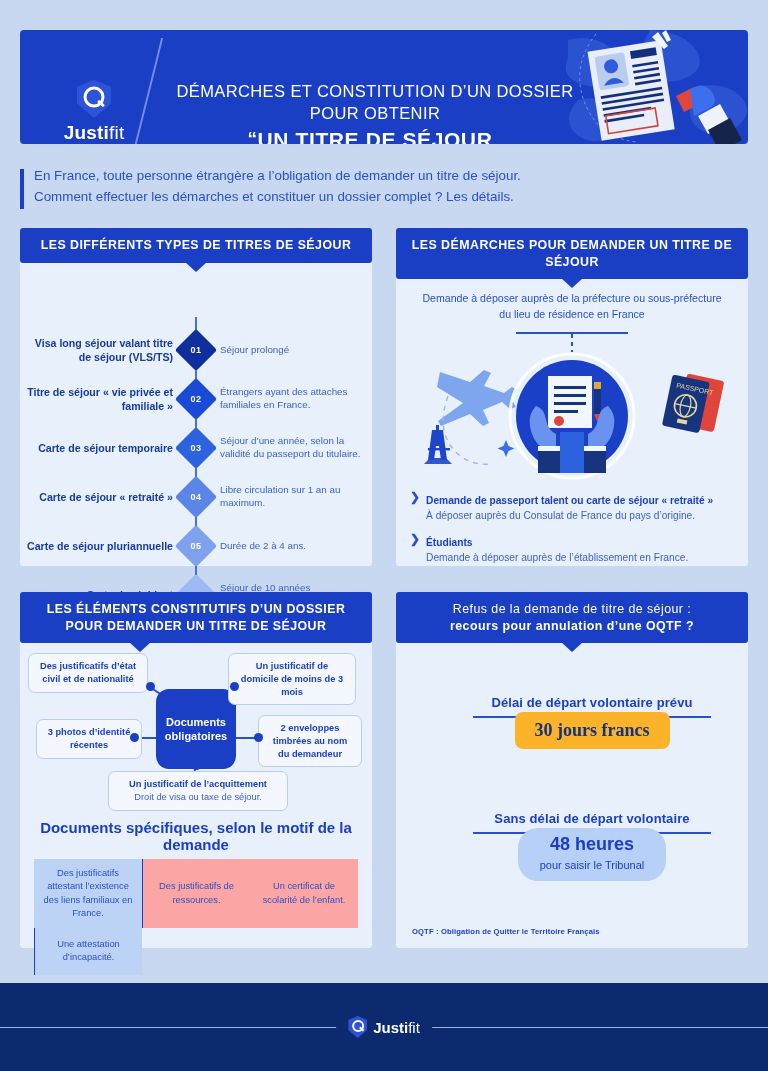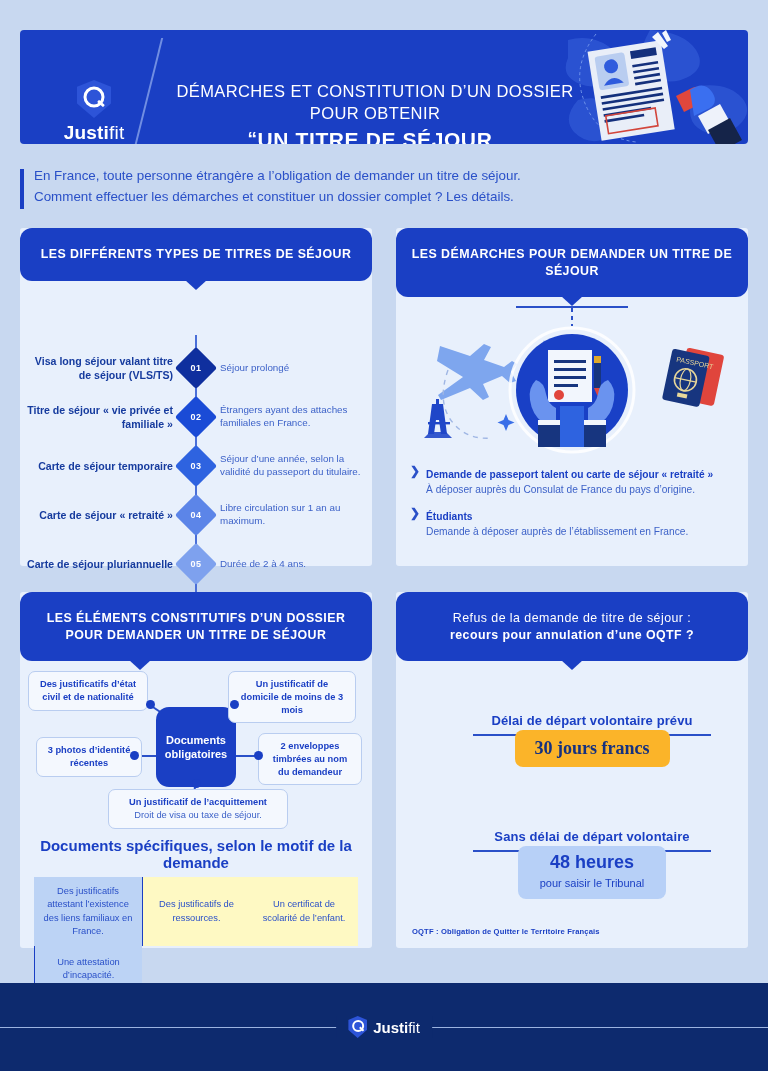--- a/index.html
+++ b/index.html
@@ -63,21 +63,21 @@
   }
   .intro-text {
     margin-left: 14px; color: #2a50c8; font-size: 13.4px; line-height: 1.55;
   }
 
   
   .panel { position: absolute; background: #e8f0fc; border-radius: 3px; }
   .panel-head {
     background: #1a3fc4; color: #fff; text-align: center;
     font-weight: bold; font-size: 12.4px; letter-spacing: .45px;
-    padding: 18px 14px; line-height: 1.35; position: relative; border-radius: 12px;
+    padding: 9px 14px; line-height: 1.35; position: relative; border-radius: 3px;
   }
   .panel-head .notch {
     position: absolute; left: 50%; bottom: -9px; transform: translateX(-50%);
     width: 0; height: 0; border-left: 11px solid transparent;
     border-right: 11px solid transparent; border-top: 10px solid #1a3fc4;
   }
   .notch-left { left: 34% !important; }
 
   
   #panel-types { left: 20px; top: 228px; width: 352px; height: 338px; }
@@ -143,34 +143,34 @@
   .spec-title {
     text-align: center; font-size: 15px; font-weight: bold; color: #1a3fc4;
     margin: 4px 0 6px;
   }
   .spec-table { margin: 0 14px; display: grid; grid-template-columns: 1fr 1fr 1fr; }
   .spec-cell {
     font-size: 9.3px; color: #2a50c8; text-align: center; line-height: 1.4;
     padding: 8px 8px; min-height: 47px; display: flex; align-items: center; justify-content: center;
   }
   .sc-a { background: #bcd3f5; }
-  .sc-b { background: #fef9c3; }
+  .sc-b { background: #fca5a5; }
   .col-div { border-left: 1.6px solid #1a3fc4; }
 
   
   #panel-oqtf { left: 396px; top: 592px; width: 352px; height: 356px; }
   .oq-block { text-align: center; padding-left: 40px; }
   .oq-label { font-size: 13px; font-weight: bold; color: #1a3fc4; letter-spacing: .1px; }
   .oq-rule { width: 238px; height: 1.6px; background: #2a50c8; margin: 6px auto 0; }
   .badge-yellow {
     display: inline-block; background: #fbb429; border-radius: 8px;
     padding: 8px 20px; color: #15317f; font-size: 18px; font-weight: bold;
   }
   .badge-blue {
-    display: inline-block; background: #b7d0f7; border-radius: 8px;
+    display: inline-block; background: #b7d0f7; border-radius: 20px;
     padding: 6px 22px 8px; color: #1a3fc4;
   }
   .badge-blue .big { font-size: 18px; font-weight: bold; display: block; }
   .badge-blue .small { font-size: 11px; font-weight: 500; margin-top: -1px; }
   .oq-foot {
     position: absolute; left: 16px; bottom: 12px;
     font-size: 7.6px; font-weight: bold; color: #1a3fc4; letter-spacing: .15px;
   }
 
   
@@ -322,20 +322,21 @@
       </div>
     </div>
   </div>
 
   <div class="panel" id="panel-demarches">
     <div class="panel-head">
       <span>LES DÉMARCHES POUR DEMANDER UN TITRE DE SÉJOUR</span>
       <span class="notch"></span>
     </div>
 
+    <div class="dm-lead">Demande à déposer auprès de la préfecture ou sous-préfecture du lieu de résidence en France</div>
     <div class="dm-rule"></div>
     <div class="dm-dash"></div>
 
     <div class="dm-art">
       <svg viewBox="0 0 352 132" style="position:absolute;inset:0;width:100%;height:100%">
 
         <g fill="#7ea6ee">
           <path d="M44 20 l30 10 l14 -12 l7 3 l-7 13 l20 7 l8 -6 l5 3 l-6 8 l5 9 l-6 2 l-8 -7 l-19 8 l6 13 l-6 3 l-13 -12 l-29 12 l-3 -5 l25 -18 l-26 -16z"></path>
         </g>
 

